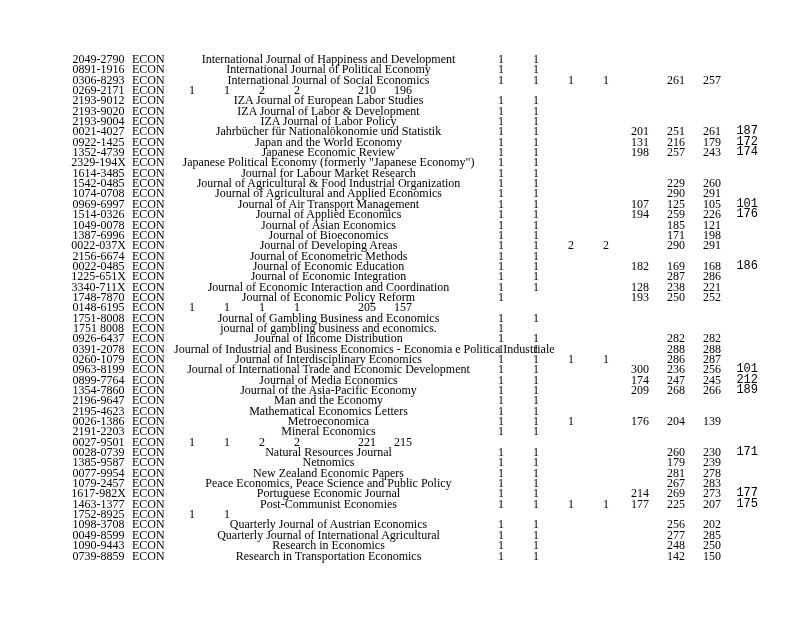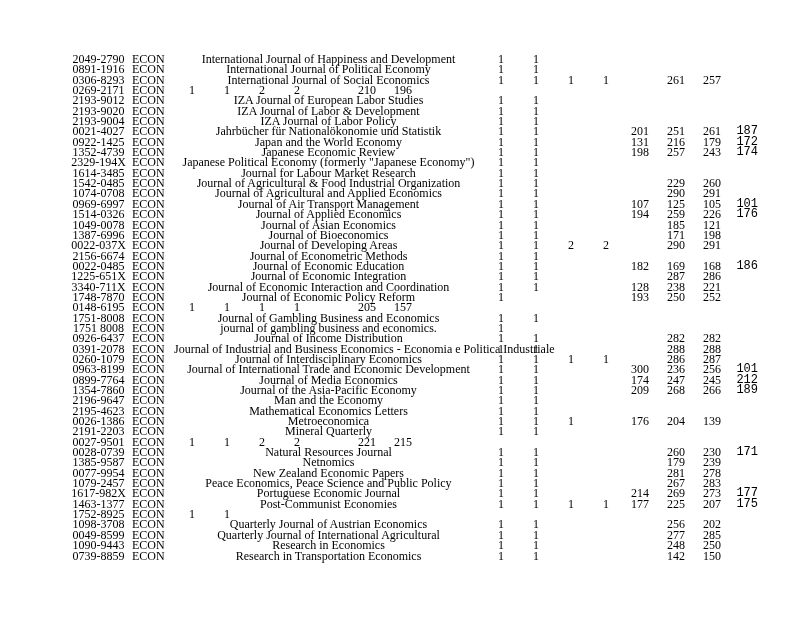--- a/index.html
+++ b/index.html
@@ -547,21 +547,21 @@
     <span class="cell c-num c-n4"></span>
     <span class="cell c-num c-n5">176</span>
     <span class="cell c-num c-n6">204</span>
     <span class="cell c-num c-n7">139</span>
     <span class="cell c-num c-n8"></span>
   </div>
 
   <div class="t-row">
     <span class="cell c-issn">2191-2203</span>
     <span class="cell c-dept">ECON</span>
-    <span class="cell c-name">Mineral Quarterly</span>
+    <span class="cell c-name">Mineral Economics</span>
     <span class="cell c-num c-n1">1</span>
     <span class="cell c-num c-n2">1</span>
     <span class="cell c-num c-n3"></span>
     <span class="cell c-num c-n4"></span>
     <span class="cell c-num c-n5"></span>
     <span class="cell c-num c-n6"></span>
     <span class="cell c-num c-n7"></span>
     <span class="cell c-num c-n8"></span>
   </div>
 

